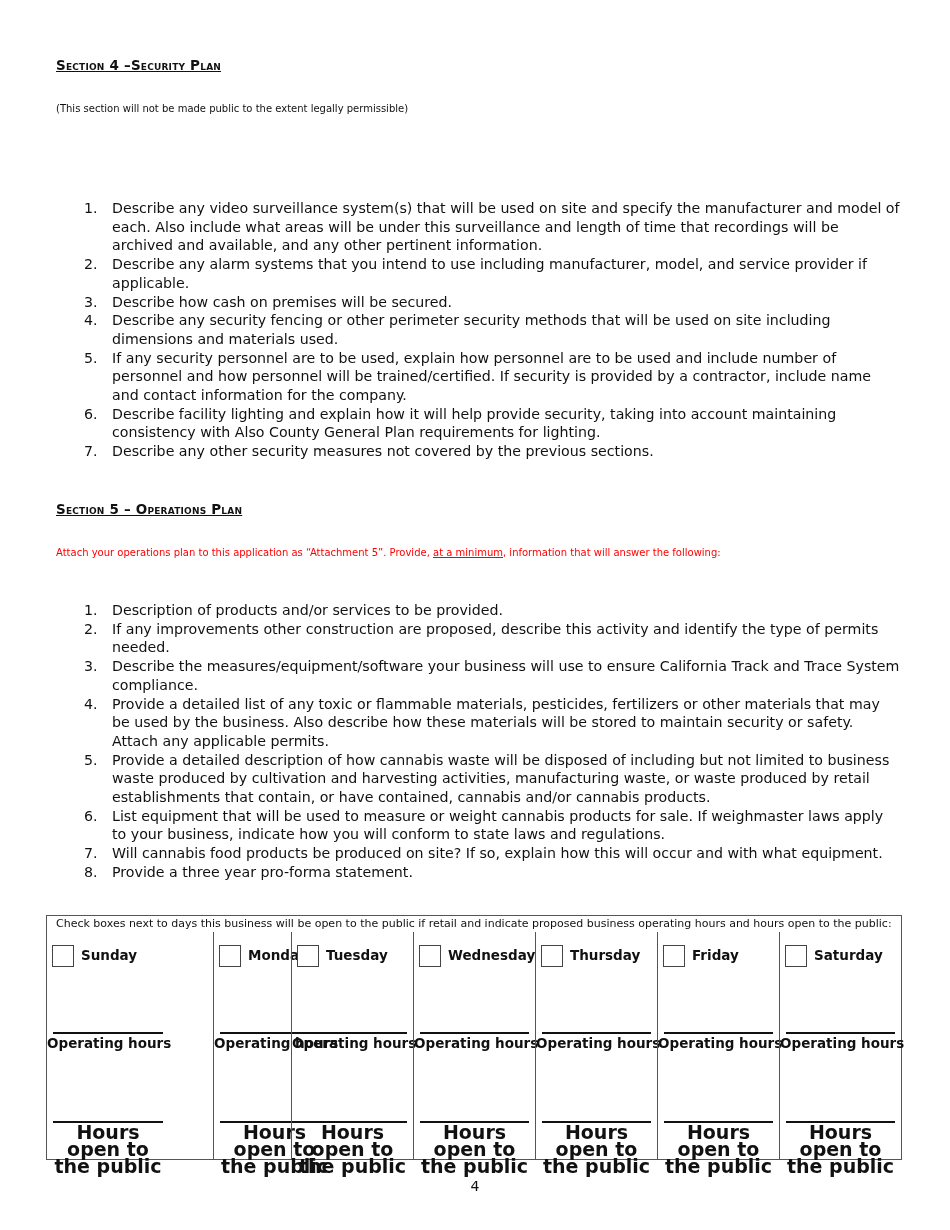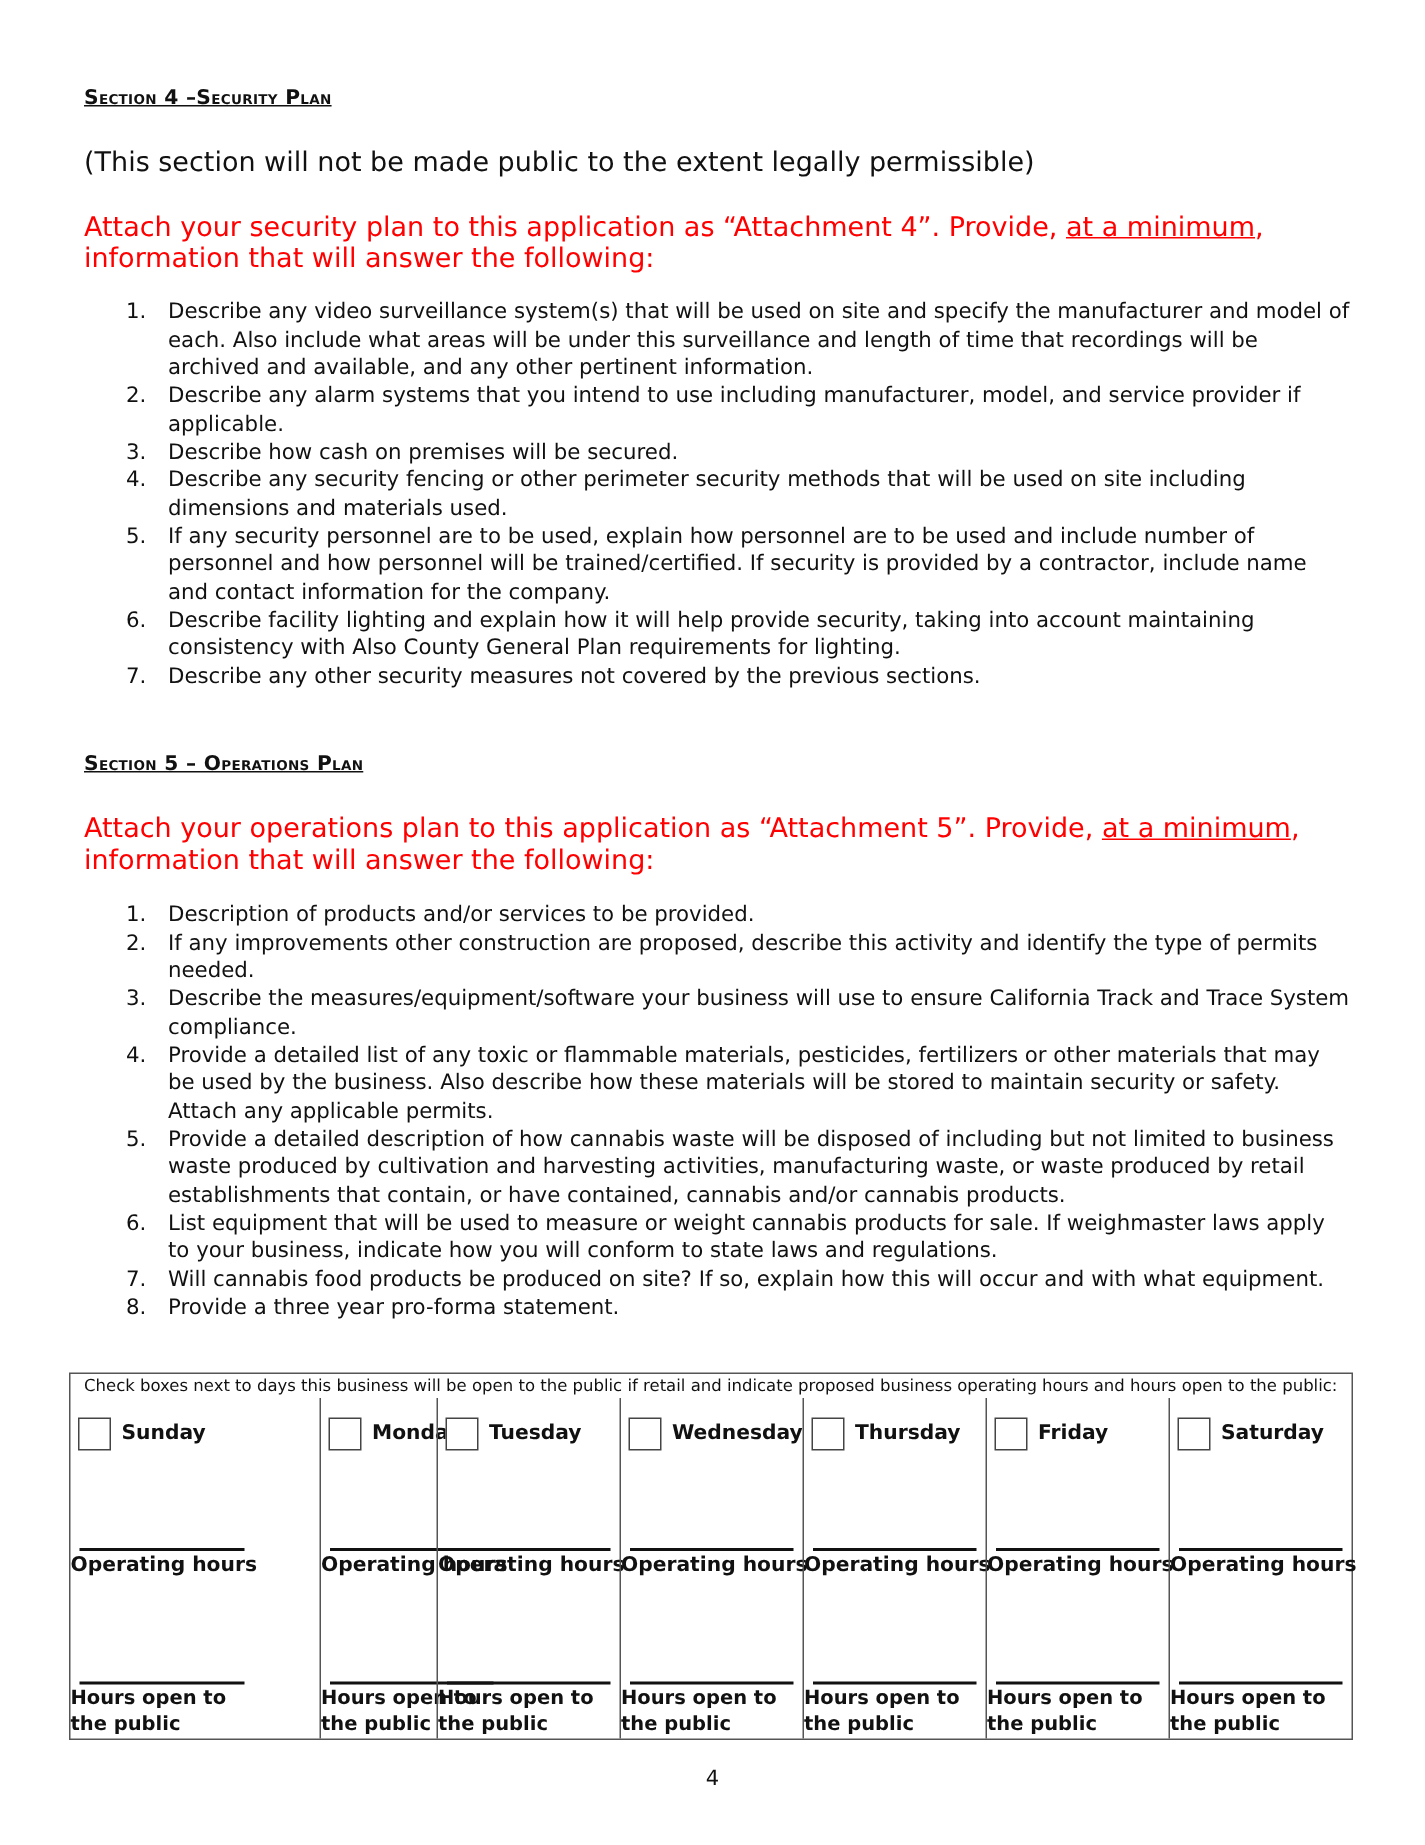--- a/index.html
+++ b/index.html
@@ -5,21 +5,21 @@
   html, body { margin: 0; padding: 0; background: #ffffff; }
   body {
     width: 950px; height: 1230px; position: relative; overflow: hidden;
     font-family: "DejaVu Sans", sans-serif; color: #111;
   }
   .page { position: absolute; left: 0; top: 0; width: 950px; height: 876px; }
   .sec-head {
     position: absolute; left: 56px; font-weight: bold; font-size: 13.5px;
     text-decoration: underline; letter-spacing: 0.2px; font-variant: small-caps;
   }
-  .para { position: absolute; left: 56px; width: 840px; font-size: 18px; line-height: 21px; }
+  .para { position: absolute; left: 56px; width: 840px; font-size: 10px; line-height: 21px; }
   .red { color: #ff0000; }
   .red u { text-decoration: underline; }
   ol.items {
     position: absolute; left: 56px; width: 845px; margin: 0; padding: 0; list-style: none;
     font-size: 14.2px; line-height: 18.7px;
   }
   ol.items li { position: relative; padding-left: 56px; }
   ol.items li .num { position: absolute; left: 28px; top: 0; }
   .hours-table {
     position: absolute; left: 46px; top: 915px; width: 856px; height: 245px;
@@ -41,33 +41,32 @@
     position: absolute; left: 34px; top: 15px; font-weight: bold; font-size: 13.5px; white-space: nowrap; text-align: right;
   }
   .line { position: absolute; left: 6px; right: 6px; height: 0; border-top: 2px solid #111; }
   .op-label {
     position: absolute; left: 0; right: 0; top: 103px; text-align: center;
     font-weight: bold; font-size: 13.5px; white-space: nowrap;
   }
   .op-field { position: absolute; left: 6px; right: 6px; top: 36px; height: 64px; }
   .pub-field { position: absolute; left: 6px; right: 6px; top: 126px; height: 64px; }
   .pub-label {
-    position: absolute; left: 0; right: 0; top: 192px; 
-    font-weight: bold; font-size: 13px; line-height: 17px;
+    position: absolute; left: 0; right: 0; top: 192px; text-align: center;
+    font-weight: bold; font-size: 19px; line-height: 17px;
   }
   .page-num { position: absolute; left: 0; width: 950px; top: 1178px; text-align: center; font-size: 14px; }
 </style>
 </head>
 <body>
 
 <div class="page">
 
   <div class="sec-head" style="top:57px;">Section 4 –Security Plan</div>
   <div class="para" style="top:98px;">(This section will not be made public to the extent legally permissible)</div>
-  <div class="para red" style="top:141px;"><span>Attach your security plan to this application as “Attachment 4”.  Provide, </span><u>at a minimum</u><span>, information that will answer the following:</span></div>
 
   <ol class="items" style="top:199px;">
     <li><span class="num">1.</span><span>Describe any video surveillance system(s) that will be used on site and specify the manufacturer and model of each.  Also include what areas will be under this surveillance and length of time that recordings will be archived and available, and any other pertinent information.</span></li>
     <li><span class="num">2.</span><span>Describe any alarm systems that you intend to use including manufacturer, model, and service provider if applicable.</span></li>
     <li><span class="num">3.</span><span>Describe how cash on premises will be secured.</span></li>
     <li><span class="num">4.</span><span>Describe any security fencing or other perimeter security methods that will be used on site including dimensions and materials used.</span></li>
     <li><span class="num">5.</span><span>If any security personnel are to be used, explain how personnel are to be used and include number of personnel and how personnel will be trained/certified.  If security is provided by a contractor, include name and contact information for the company.</span></li>
     <li><span class="num">6.</span><span>Describe facility lighting and explain how it will help provide security, taking into account maintaining consistency with Also County General Plan requirements for lighting.</span></li>
     <li><span class="num">7.</span><span>Describe any other security measures not covered by the previous sections.</span></li>
   </ol>

